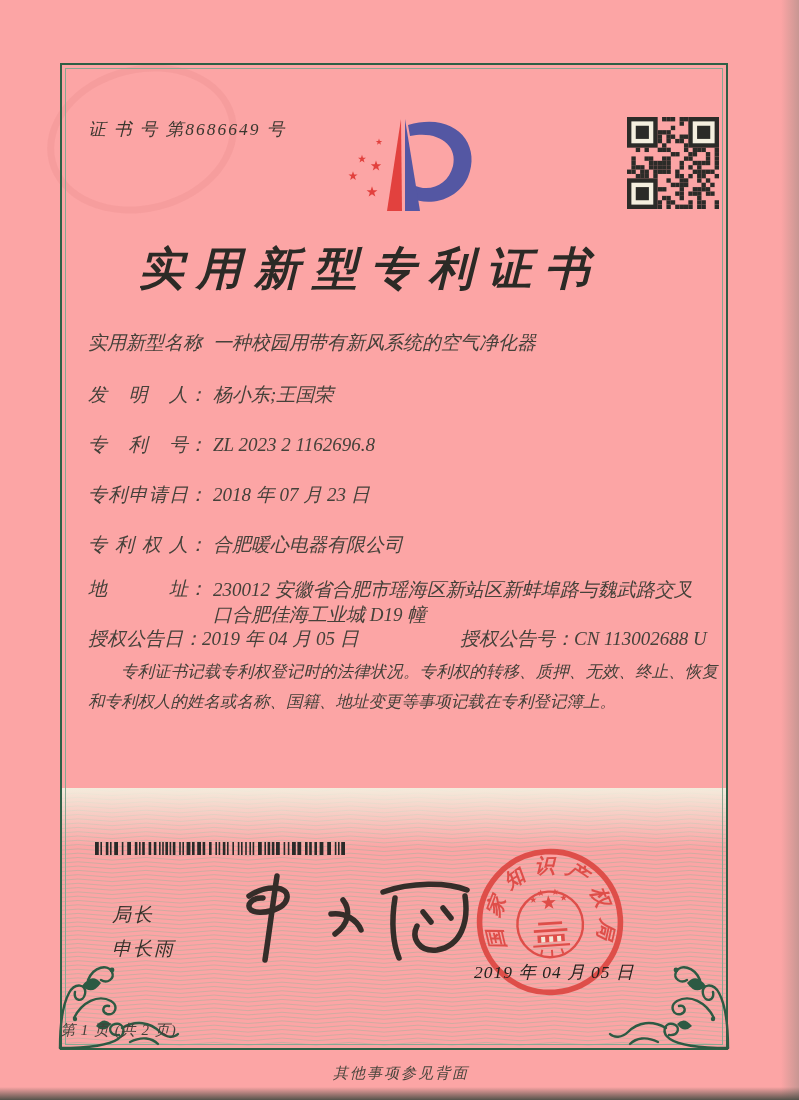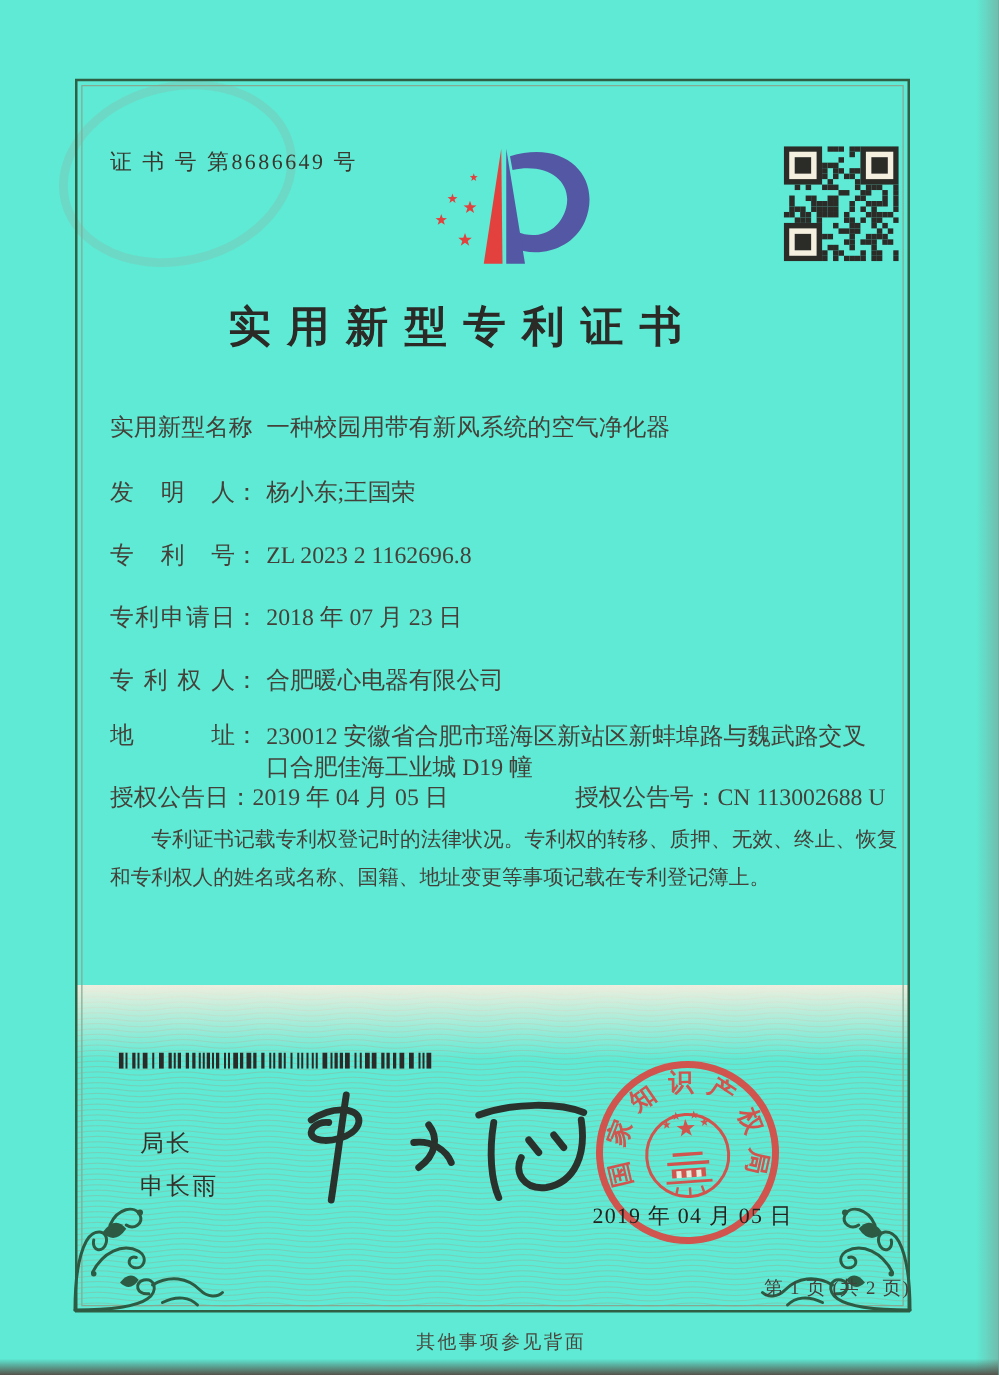--- a/index.html
+++ b/index.html
@@ -1,48 +1,49 @@
 <!DOCTYPE html>
 <html><head>
 <meta charset="utf-8">
 <style>
   html,body{margin:0;padding:0;background:#777;}
   .page{
     position:relative;width:799px;height:1100px;overflow:hidden;
-    background:#5eead4;
+    background:#fca5a5;
     font-family:"Liberation Serif","DejaVu Serif",serif;
     color:#3f3b33;
+    font-style:italic;
   }
   .abs{position:absolute;}
   
   .frame{position:absolute;left:60px;top:63px;width:668px;height:987px;
     border:2px solid #2f5f45;box-sizing:border-box;}
   .frame-inner{position:absolute;left:3px;top:3px;right:3px;bottom:3px;
     border:1px solid #86a992;}
   
   .ghost-seal{position:absolute;left:46px;top:66px;width:178px;height:132px;
     border:7px solid rgba(210,110,110,0.13);border-radius:50%;
     transform:rotate(-14deg);}
   .cert-no{position:absolute;left:88px;top:117px;font-size:17.5px;letter-spacing:2px;color:#3a372f;}
   .title{position:absolute;left:60px;top:239px;width:608px;text-align:center;
-    font-size:34px;font-weight:bold;letter-spacing:13px;color:#2b2a26;text-indent:13px;}
+    font-size:45px;font-weight:bold;letter-spacing:13px;color:#2b2a26;text-indent:13px;}
   
   .row{position:absolute;left:88px;font-size:19px;color:#45413a;line-height:24px;white-space:nowrap;}
   .f-label{display:inline-block;width:100px;text-align:justify;text-align-last:justify;vertical-align:top;}
   .f-colon{display:inline-block;vertical-align:top;margin-right:6px;}
   .f-value{display:inline-block;vertical-align:top;}
   .row-addr .f-value{white-space:normal;width:486px;line-height:25px;}
   .grant2{position:absolute;left:372px;top:0;}
   
   .paras{position:absolute;left:88px;top:657px;width:630px;font-size:16.5px;
     line-height:29.5px;text-align:justify;color:#45413a;}
   .paras p{margin:0;text-indent:2em;}
   
   .signer{position:absolute;left:112px;font-size:19px;color:#34312a;letter-spacing:2px;}
-  .footer{position:absolute;left:60px;top:1021px;width:668px;text-align:right;
+  .footer{position:absolute;left:60px;top:1021px;width:668px;text-align:left;
     font-size:15px;letter-spacing:1px;color:#44403a;}
   .backnote{position:absolute;left:0;top:1064px;width:740px;text-align:center;
     font-size:15px;letter-spacing:2px;color:#4a463e;padding-left:31px;}
   .seal-date{position:absolute;left:474px;top:960px;font-size:17.5px;color:#24221e;
     letter-spacing:1px;z-index:8;}
   
   .edge-right{position:absolute;right:0;top:0;width:18px;height:100%;
     background:linear-gradient(to right,rgba(150,146,134,0),rgba(136,133,124,0.45));z-index:9;}
   .edge-bottom{position:absolute;left:0;bottom:0;width:100%;height:13px;
     background:linear-gradient(to bottom,rgba(90,88,80,0),#55534b);z-index:9;}

